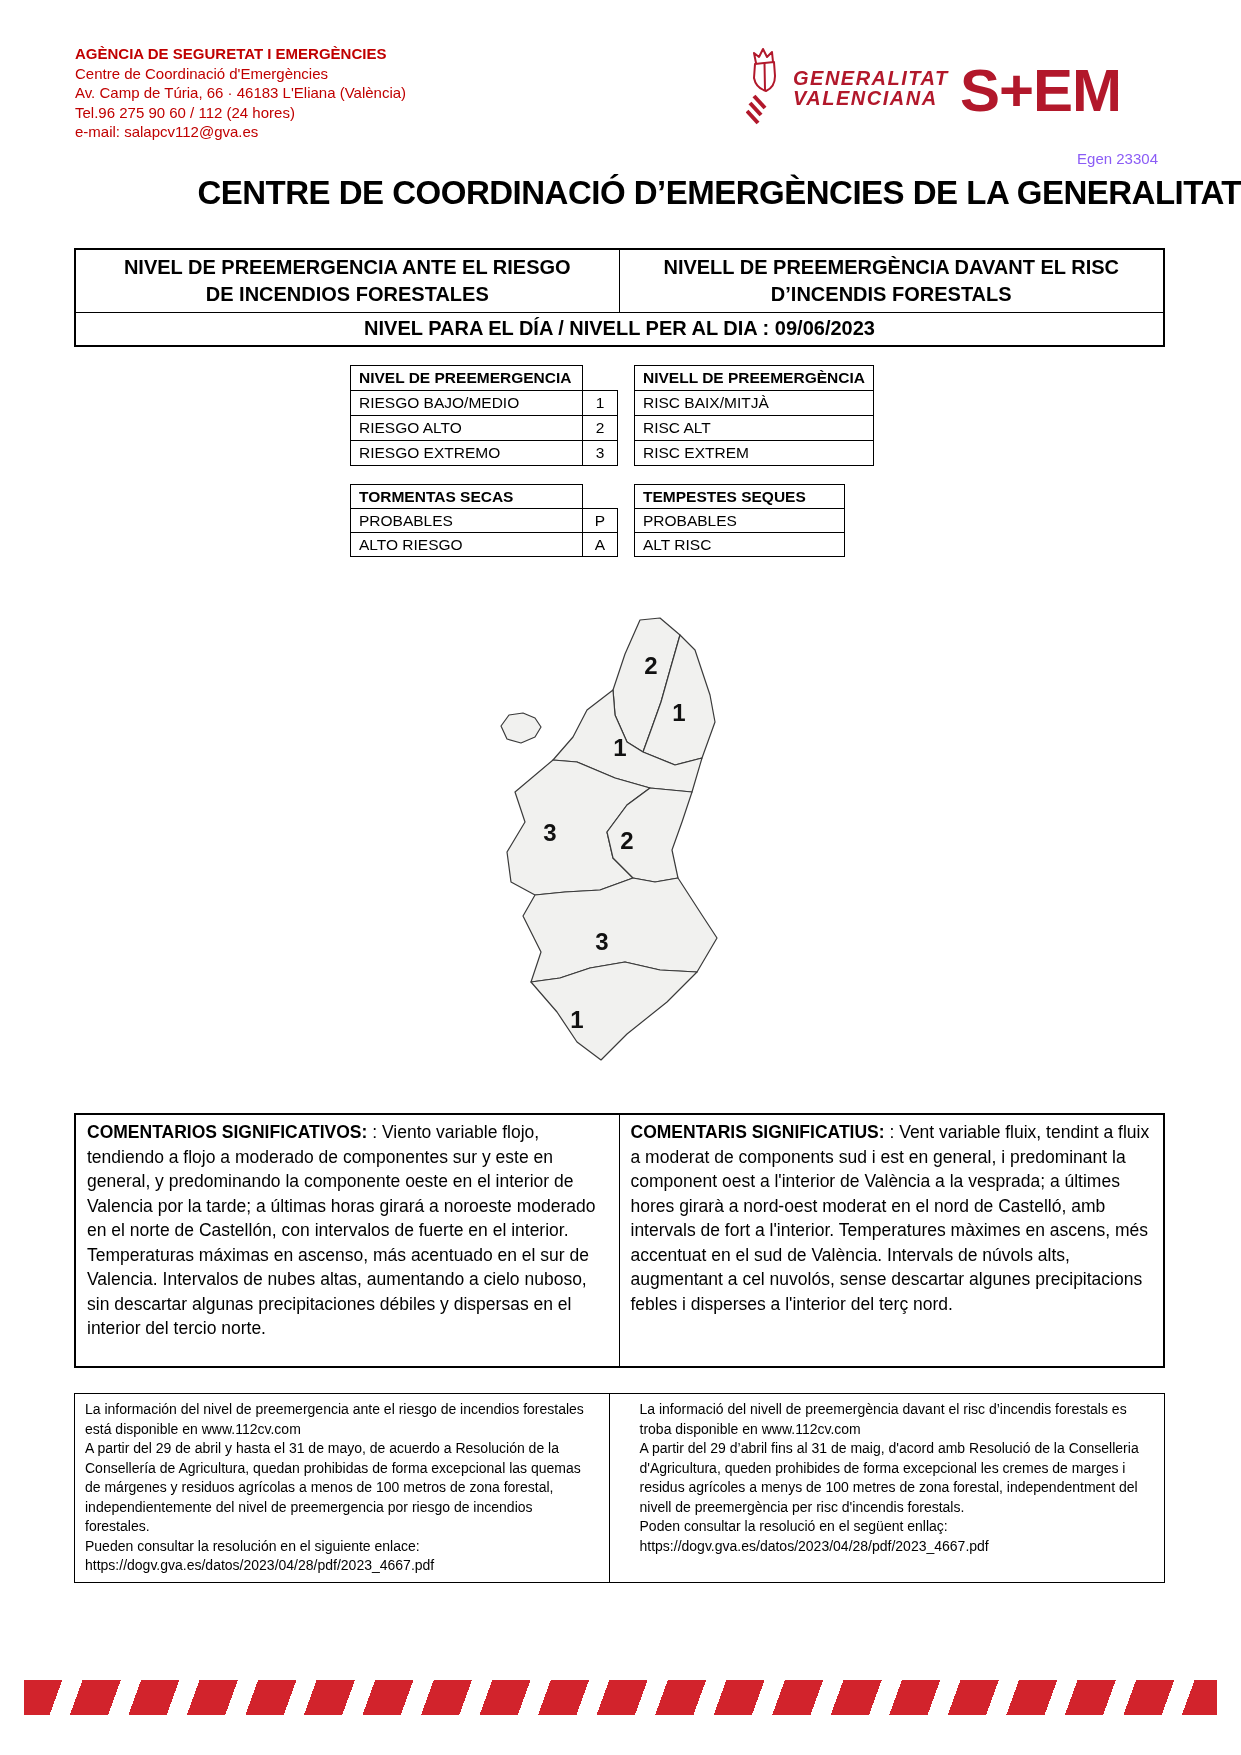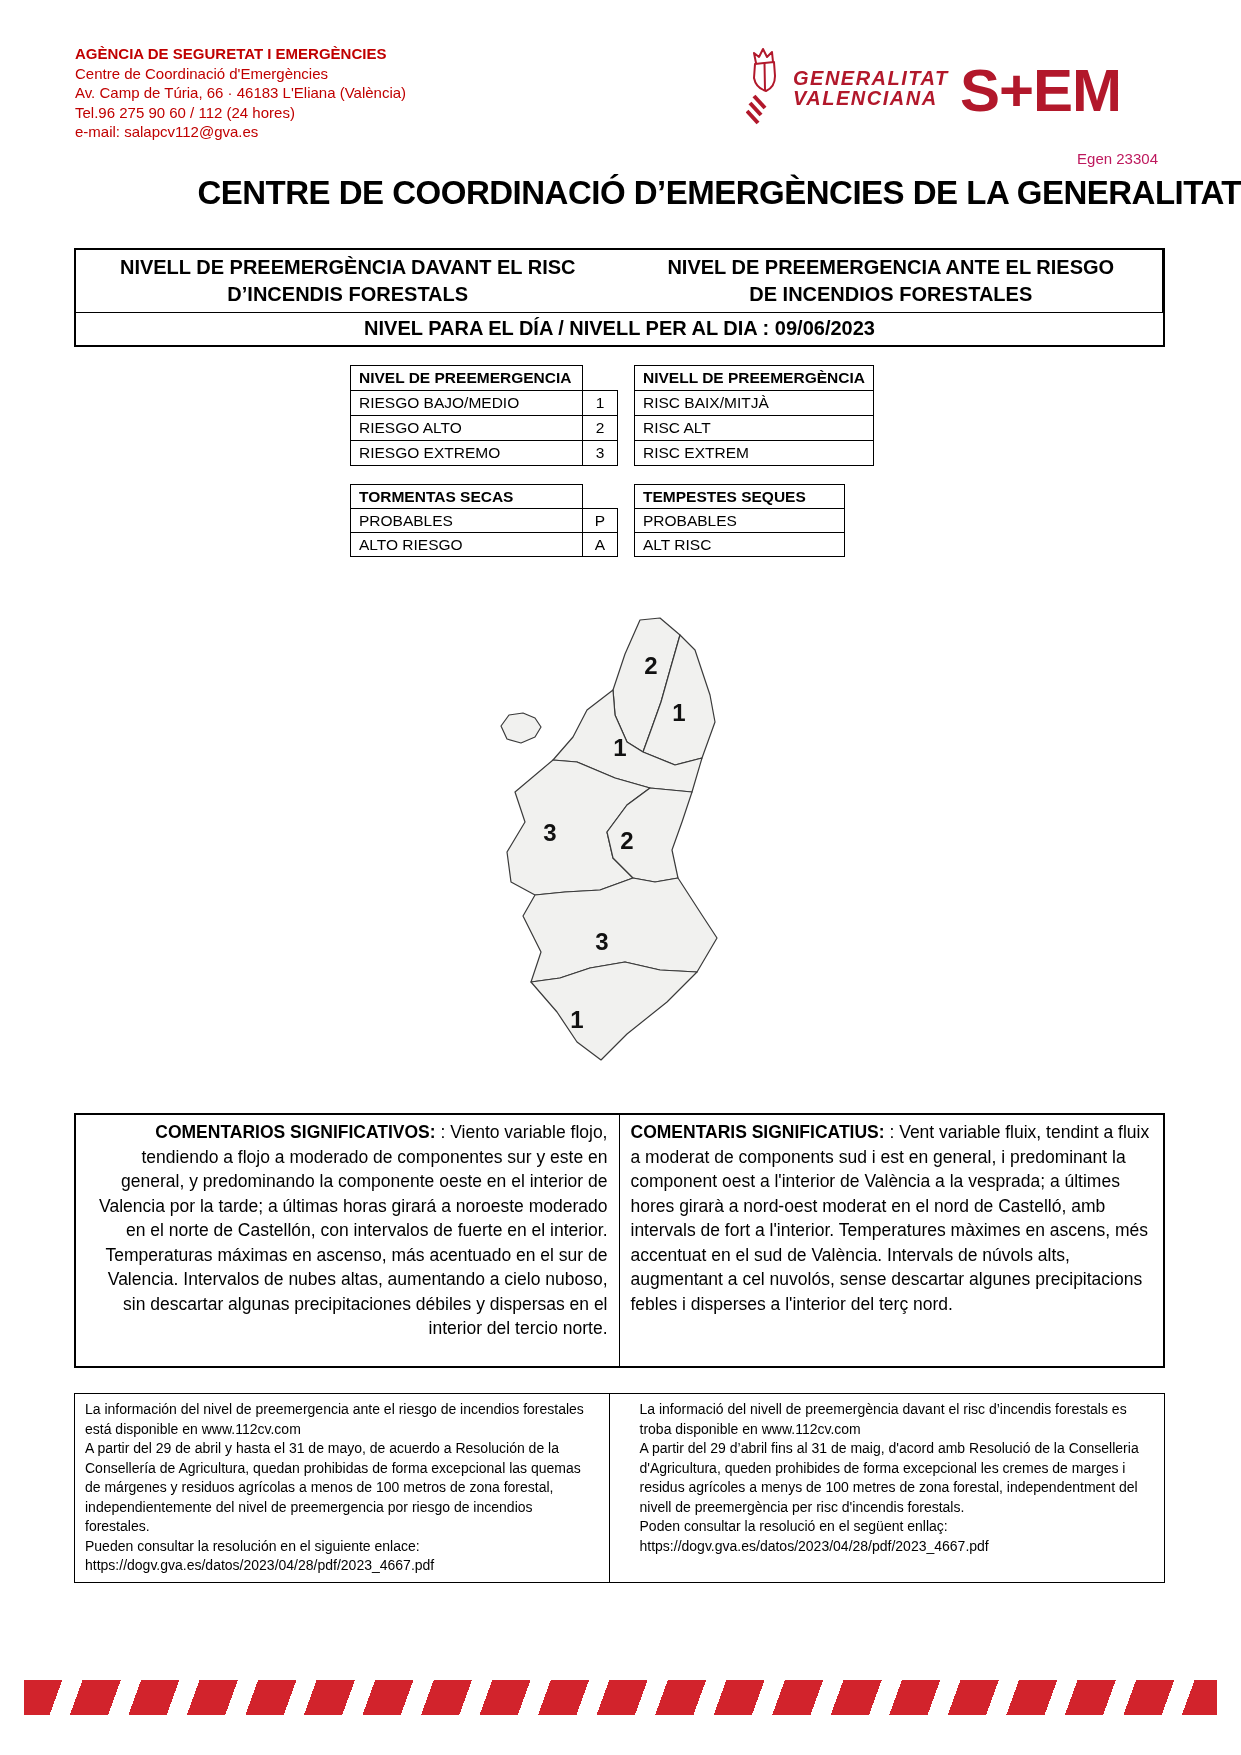--- a/index.html
+++ b/index.html
@@ -7,21 +7,21 @@
         font-family:"Liberation Sans",sans-serif;color:#000;overflow:hidden;}
 
   
   .agency{position:absolute;left:75px;top:44px;color:#c00000;font-size:15px;line-height:19.5px;}
   .agency .b{font-weight:bold;}
   .gva-logo{position:absolute;left:746px;top:46px;display:flex;align-items:flex-start;font-style:italic;}
   .gva-text{margin-left:9px;margin-top:22px;color:#b2182b;font-weight:bold;
             font-size:20px;line-height:20px;letter-spacing:1.5px;}
   .sem{position:absolute;left:960px;top:56px;color:#b2182b;font-weight:700;
        font-size:60px;letter-spacing:-1px;}
-  .egen{position:absolute;right:83px;top:150px;color:#be185d;font-size:15px;}
+  .egen{position:absolute;right:83px;top:150px;color:#8b5cf6;font-size:15px;}
 
   .doc-title{position:absolute;left:0;top:174px;width:100%;text-align:right;
              font-weight:bold;font-size:33px;letter-spacing:-0.5px;}
 
   
   .banner{position:absolute;left:74px;top:248px;width:1091px;border:2px solid #000;box-sizing:border-box;}
   .banner-heads{display:flex;border-bottom:1.5px solid #000;}
   .banner-cell{width:50%;box-sizing:border-box;text-align:center;font-weight:bold;
                font-size:20px;line-height:27px;padding:4px 40px;}
   .banner-cell.es{border-right:1.5px solid #000;}
@@ -46,21 +46,21 @@
   .map-wrap{position:absolute;left:465px;top:610px;width:270px;height:460px;}
   .map-wrap path{fill:#f1f1ef;stroke:#3a3a3a;stroke-width:1.2;stroke-linejoin:round;}
   .map-wrap text{font-family:"Liberation Sans",sans-serif;font-weight:bold;
                  font-size:24px;fill:#111;text-anchor:middle;}
 
   
   .comments{position:absolute;left:74px;top:1113px;width:1091px;display:flex;
             border:2px solid #000;box-sizing:border-box;}
   .comment-cell{width:50%;box-sizing:border-box;padding:5px 11px;font-size:17.5px;
                 line-height:24.5px;min-height:251px;}
-  .comment-cell.es{border-right:1.5px solid #000;text-align:right;}
+  .comment-cell.es{border-right:1.5px solid #000;}
   .comment-cell .lbl{font-weight:bold;}
 
   
   .info{position:absolute;left:74px;top:1393px;width:1091px;display:flex;
         border:1.5px solid #000;box-sizing:border-box;gap:20px;}
   .info-cell{width:50%;box-sizing:border-box;padding:6px 10px;font-size:14px;line-height:19.5px;}
   .info-cell.es{border-right:1.5px solid #000;}
 
   
   .stripes{position:absolute;left:24px;right:24px;top:1680px;height:35px;
@@ -99,22 +99,22 @@
   </div>
 
   <div class="sem">S+EM</div>
 
   <div class="egen">Egen 23304</div>
 
   <div class="doc-title">CENTRE DE COORDINACIÓ D’EMERGÈNCIES DE LA GENERALITAT</div>
 
   <div class="banner">
     <div class="banner-heads">
+      <div class="banner-cell es">NIVEL DE PREEMERGENCIA ANTE EL RIESGO DE INCENDIOS FORESTALES</div>
       <div class="banner-cell">NIVELL DE PREEMERGÈNCIA DAVANT EL RISC D’INCENDIS FORESTALS</div>
-      <div class="banner-cell es">NIVEL DE PREEMERGENCIA ANTE EL RIESGO DE INCENDIOS FORESTALES</div>
     </div>
     <div class="banner-date">NIVEL PARA EL DÍA / NIVELL PER AL DIA : 09/06/2023</div>
   </div>
 
   <div class="legend" id="legend1">
     <table>
       <colgroup>
           <col style="width:232px">
           <col style="width:35px">
         </colgroup>

